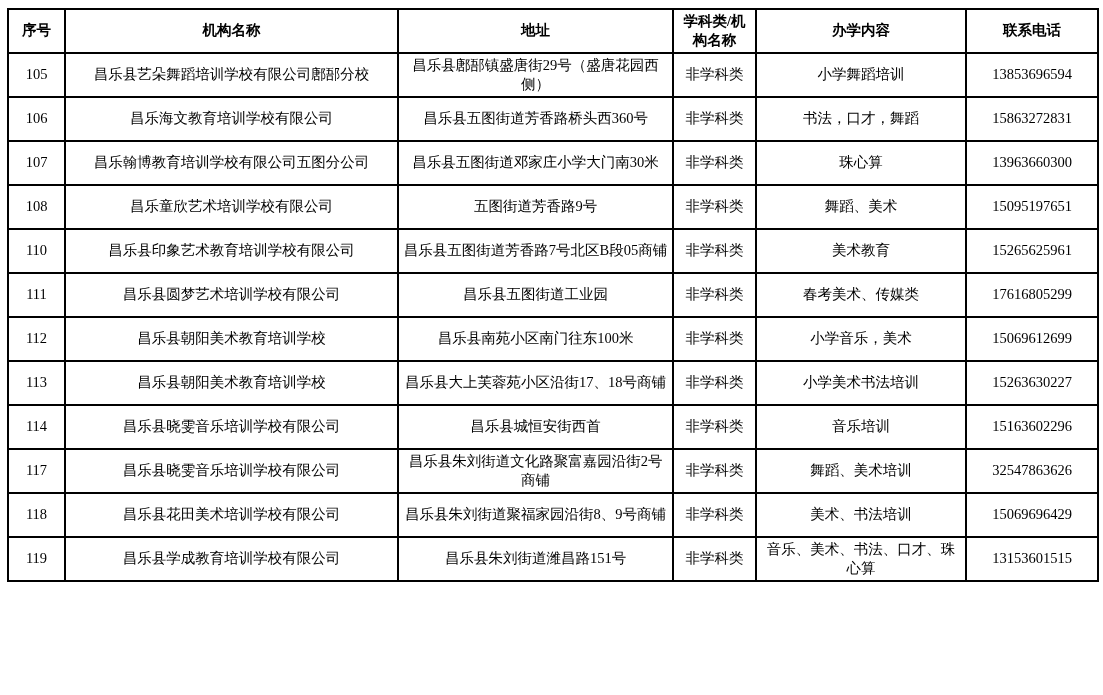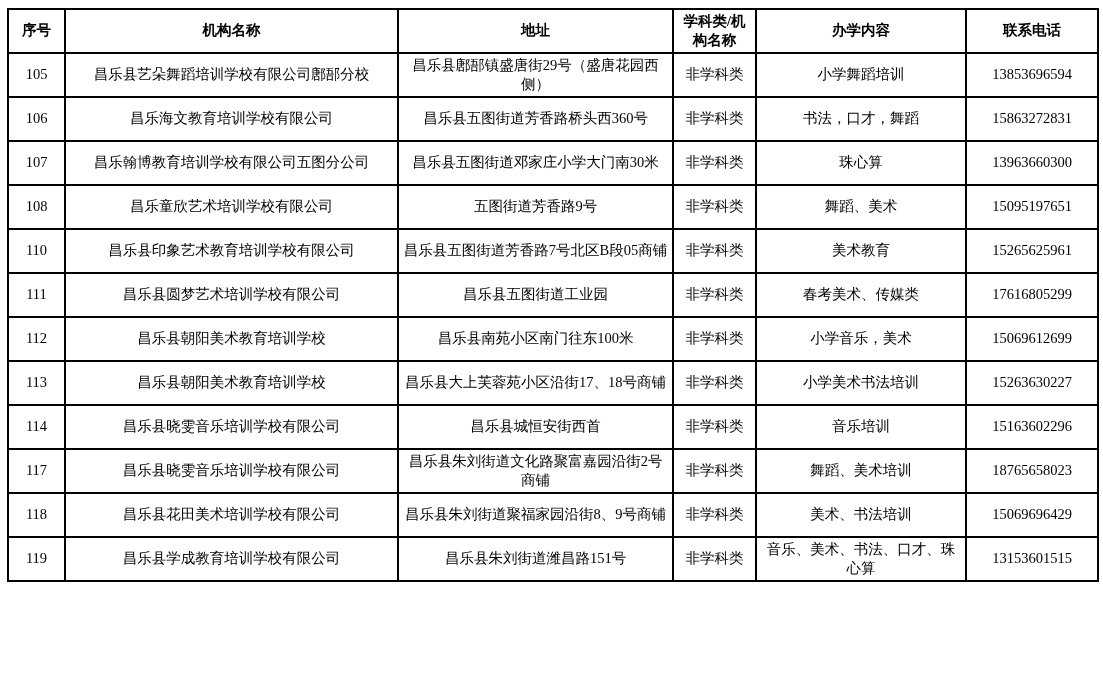--- a/index.html
+++ b/index.html
@@ -142,21 +142,21 @@
           <td>非学科类</td>
           <td>音乐培训</td>
           <td>15163602296</td>
         </tr>
         <tr>
           <td>117</td>
           <td>昌乐县晓雯音乐培训学校有限公司</td>
           <td>昌乐县朱刘街道文化路聚富嘉园沿街2号商铺</td>
           <td>非学科类</td>
           <td>舞蹈、美术培训</td>
-          <td>18765658023</td>
+          <td>32547863626</td>
         </tr>
         <tr>
           <td>118</td>
           <td>昌乐县花田美术培训学校有限公司</td>
           <td>昌乐县朱刘街道聚福家园沿街8、9号商铺</td>
           <td>非学科类</td>
           <td>美术、书法培训</td>
           <td>15069696429</td>
         </tr>
         <tr>

